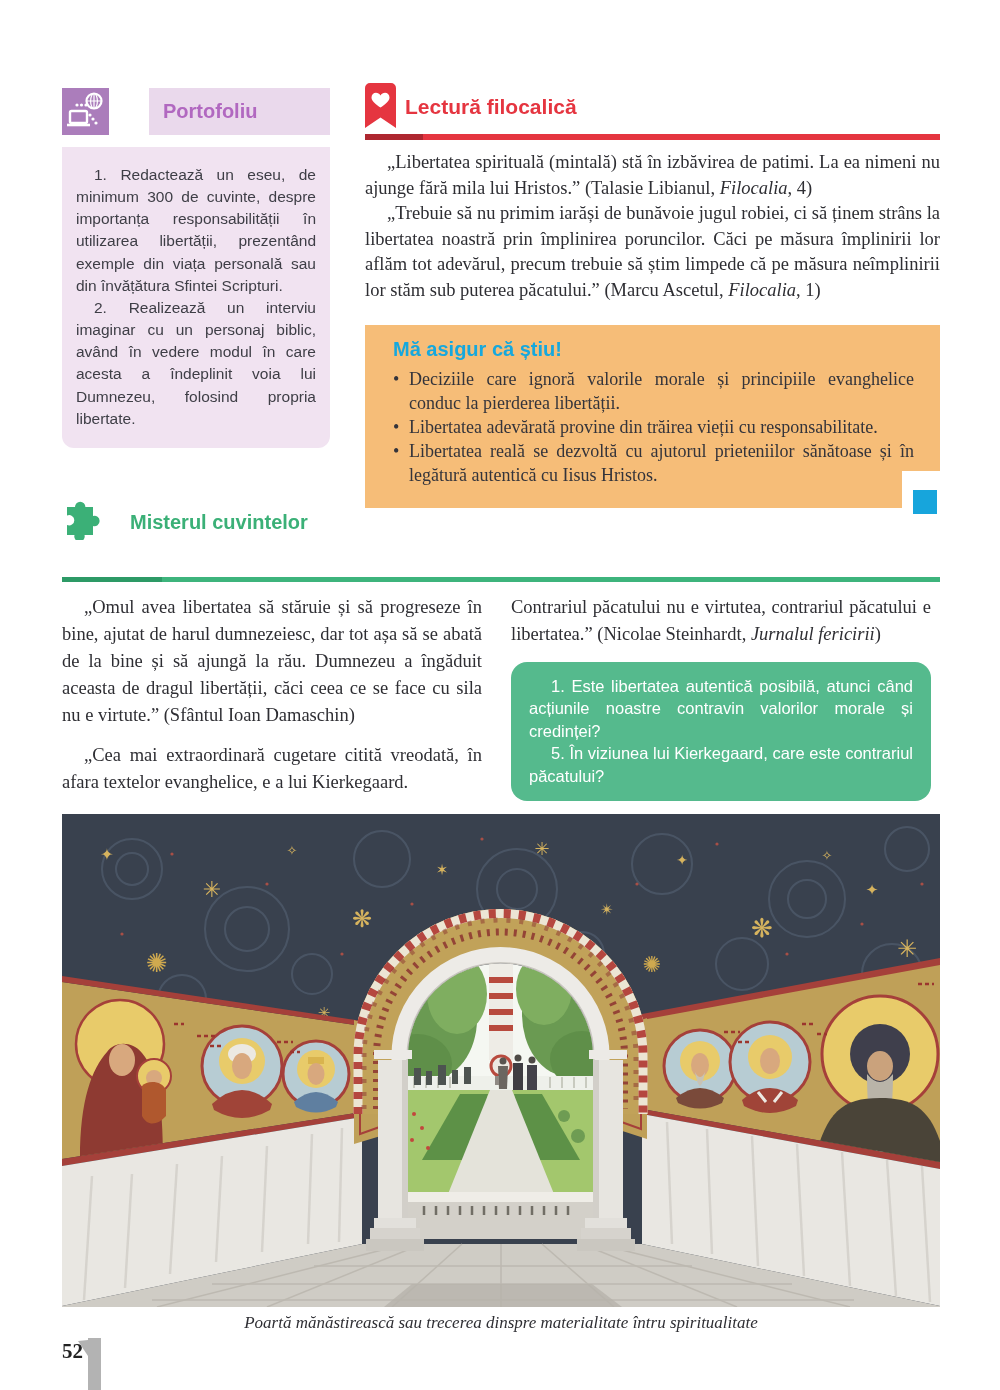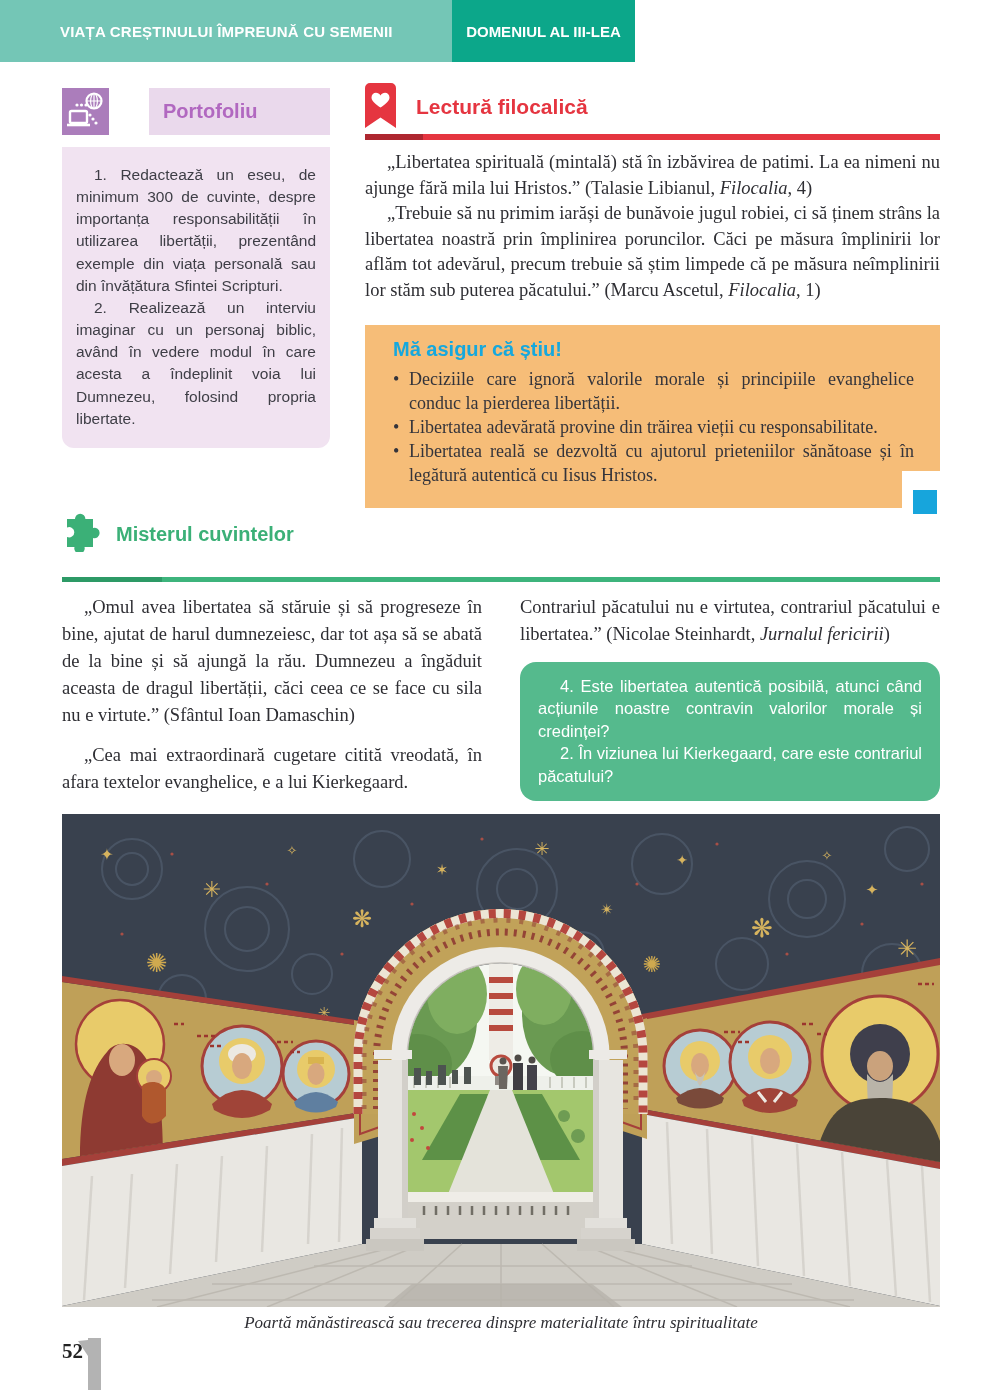--- a/index.html
+++ b/index.html
@@ -18,44 +18,44 @@
   .pf-icon{width:47px;height:47px;background:#ab7dbb;flex:0 0 auto;}
   .pf-bar{flex:1;background:#ead9ec;display:flex;align-items:center;padding-left:14px;}
   .pf-title{color:#b168c0;font-family:"Liberation Sans",sans-serif;font-weight:bold;font-size:20px;}
   .pf-body{position:absolute;left:62px;top:139px;width:268px;box-sizing:border-box;background:#f1e3f1;
            border-radius:0 0 12px 12px;padding:17px 14px 18px 14px;
            font-family:"Liberation Sans",sans-serif;font-size:15.5px;line-height:1.43;color:#3e3e46;text-align:justify;margin-top:8px;}
   .pf-body p{margin:0;text-indent:18px;}
 
   
   .lectura{position:absolute;left:365px;top:84px;width:575px;}
-  .lect-head{display:flex;align-items:center;gap:20px;height:46px;}
+  .lect-head{display:flex;align-items:center;gap:9px;height:46px;}
   .lect-title{color:#e53540;font-family:"Liberation Sans",sans-serif;font-weight:bold;font-size:21px;}
   .lect-rule{height:6px;margin-top:4px;background:linear-gradient(to right,#ae2730 0,#ae2730 58px,#e53540 58px);}
   .lect-text{margin-top:10px;font-size:18.5px;line-height:1.38;text-align:justify;}
   .lect-text p{margin:0;text-indent:22px;}
 
   
   .know{position:absolute;left:365px;top:325px;width:575px;height:183px;box-sizing:border-box;
         background:#f6bd78;padding:13px 26px 10px 28px;}
   .know-title{color:#16a8dd;font-family:"Liberation Sans",sans-serif;font-weight:bold;font-size:20px;margin:0 0 7px 0;}
   .know ul{margin:0;padding:0;list-style:none;font-size:18px;line-height:1.33;color:#34343b;text-align:justify;}
   .know li{position:relative;padding-left:16px;margin:0;}
   .know li::before{content:"\2022";position:absolute;left:0;top:0;}
   .know-corner{position:absolute;right:-8px;bottom:-13px;width:46px;height:50px;background:#fff;
                display:flex;align-items:flex-end;justify-content:center;padding-bottom:7px;box-sizing:border-box;}
   .know-corner .sq{width:24px;height:24px;background:#17a5dc;}
 
   
-  .myst-head{position:absolute;left:62px;top:512px;width:878px;display:flex;align-items:center;gap:14px;height:44px;}
+  .myst-head{position:absolute;left:62px;top:500px;width:878px;display:flex;align-items:center;gap:28px;height:44px;}
   .myst-title{color:#3bb077;font-family:"Liberation Sans",sans-serif;font-weight:bold;font-size:20px;}
   .myst-rule{position:absolute;left:62px;top:577px;width:878px;height:5px;
              background:linear-gradient(to right,#2d9a66 0,#2d9a66 100px,#3db47c 100px);}
 
-  .cols{position:absolute;left:62px;top:594px;width:878px;display:flex;gap:38px;}
+  .cols{position:absolute;left:62px;top:594px;width:878px;display:flex;gap:29px;}
   .col{width:420px;font-size:18.5px;line-height:1.46;text-align:justify;color:#2e2e33;}
   .col p{margin:0;}
   .col .indent{text-indent:22px;}
   .col .gap{margin-top:13px;}
 
   .qbox{margin-top:14px;background:#55ba8d;border-radius:16px;color:#fff;
         font-family:"Liberation Sans",sans-serif;font-size:16.5px;line-height:1.36;
         padding:13px 18px 14px 18px;text-align:justify;}
   .qbox p{margin:0;text-indent:22px;}
 
@@ -68,28 +68,20 @@
   .pagenum-n{font-weight:bold;font-size:21px;color:#222;line-height:1;padding-top:3px;}
   .pn-mark{margin-left:5px;position:relative;width:13px;height:52px;background:#b3b3b3;}
   .pn-mark::before{content:"";position:absolute;left:-10px;top:2px;width:0;height:0;
                    border-right:10px solid #b3b3b3;border-top:1px solid transparent;border-bottom:15px solid transparent;}
 </style>
 </head>
 <body>
 
 <div class="page">
 
-  <div class="band">
-    <div class="band-light">
-      <span class="band-title">VIAȚA CREȘTINULUI ÎMPREUNĂ CU SEMENII</span>
-    </div>
-    <div class="band-dark">
-      <span class="band-domain">DOMENIUL AL III-LEA</span>
-    </div>
-  </div>
 
   <div class="pf-head">
     <div class="pf-icon">
       <svg width="47" height="47" viewBox="0 0 47 47">
         <rect x="8" y="23" width="17" height="12" rx="1.5" fill="none" stroke="#fff" stroke-width="2.4"></rect>
         <path d="M5,37 h23" stroke="#fff" stroke-width="2.6"></path>
         <circle cx="32" cy="13" r="7.5" fill="none" stroke="#fff" stroke-width="2.2"></circle>
         <path d="M24.5,13 h15 M32,5.5 v15" stroke="#fff" stroke-width="1.2"></path>
         <ellipse cx="32" cy="13" rx="3.4" ry="7.5" fill="none" stroke="#fff" stroke-width="1.2"></ellipse>
         <circle cx="15" cy="17" r="1.6" fill="#fff"></circle>
@@ -149,22 +141,22 @@
   <div class="myst-rule"></div>
 
   <div class="cols">
     <div class="col">
       <p class="indent">„Omul avea libertatea să stăruie și să progreseze în bine, ajutat de harul dumnezeiesc, dar tot așa să se abată de la bine și să ajungă la rău. Dumnezeu a îngăduit aceasta de dragul libertății, căci ceea ce se face cu sila nu e virtute.” (Sfântul Ioan Damaschin)</p>
       <p class="indent gap">„Cea mai extraordinară cugetare citită vreodată, în afara textelor evanghelice, e a lui Kierkegaard.</p>
     </div>
     <div class="col">
       <p><span>Contrariul păcatului nu e virtutea, contrariul păcatului e libertatea.” (Nicolae Steinhardt, </span><i>Jurnalul fericirii</i><span>)</span></p>
       <div class="qbox">
-        <p>4. Este libertatea autentică posibilă, atunci când acțiunile noastre contravin valorilor morale și credinței?</p>
-        <p>2. În viziunea lui Kierkegaard, care este contrariul păcatului?</p>
+        <p>1. Este libertatea autentică posibilă, atunci când acțiunile noastre contravin valorilor morale și credinței?</p>
+        <p>5. În viziunea lui Kierkegaard, care este contrariul păcatului?</p>
       </div>
     </div>
   </div>
 
   <div class="photo">
     <svg width="878" height="493" viewBox="0 0 878 493">
       <defs>
         <clipPath id="archview">
             <path d="M346,425 L346,242 A92.5,92.5 0 0 1 531,242 L531,425 Z"></path>
           </clipPath>

